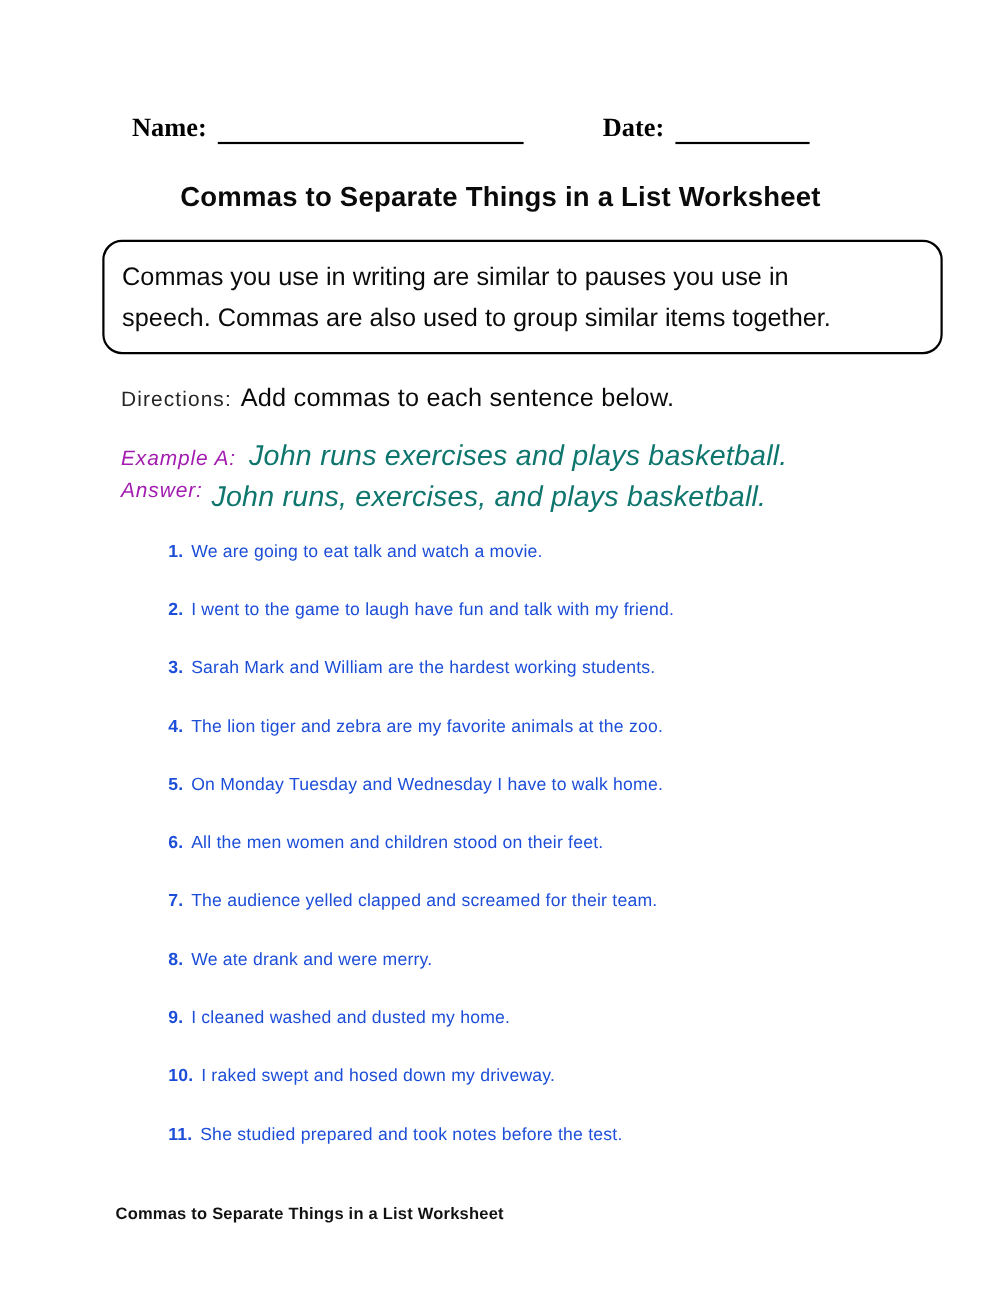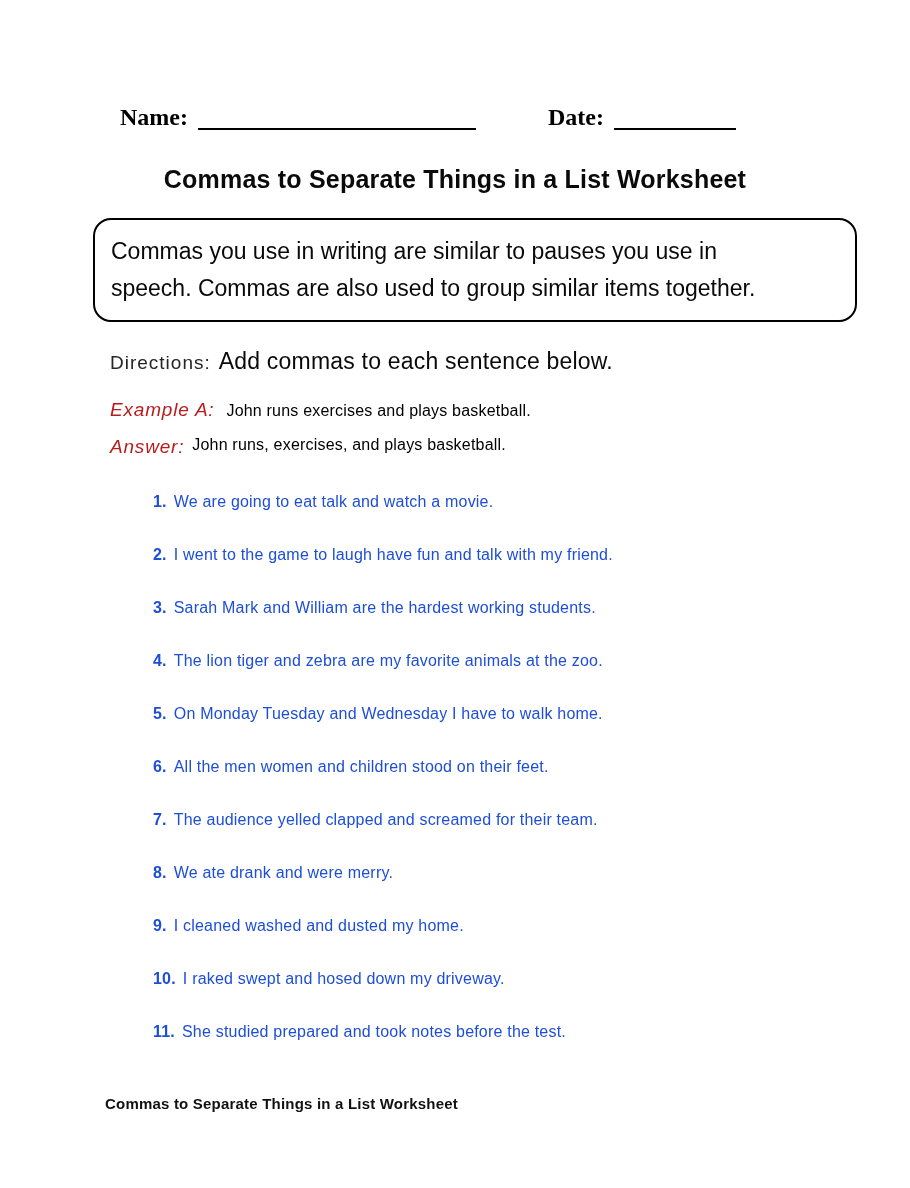--- a/index.html
+++ b/index.html
@@ -14,21 +14,21 @@
     overflow: hidden;
   }
 
   
   .header-row {
     position: absolute;
     top: 104px;
     left: 120px;
     right: 60px;
     display: flex;
-    align-items: flex-start;
+    align-items: center;
     font-family: "Liberation Serif", "DejaVu Serif", serif;
     font-weight: 700;
     font-size: 24px;
     color: #000000;
   }
   .blank-line {
     display: inline-block;
     border-bottom: 2px solid #000000;
     height: 26px;
     margin-left: 10px;
@@ -100,27 +100,28 @@
     position: absolute;
     top: 436px;
     left: 110px;
     display: flex;
     align-items: flex-start;
   }
   .label-italic {
     font-style: italic;
     font-size: 19px;
     letter-spacing: 0.8px;
-    color: #b91c1c;
+    color: #a21caf;
   }
   .example-sentence {
-    font-size: 16px;
+    font-style: italic;
+    font-size: 26px;
     margin-left: 12px;
     letter-spacing: 0.2px;
-    color: #000000;
+    color: #0f766e;
     white-space: nowrap;
   }
   .answer-sentence { margin-left: 8px; }
 
   
   .questions {
     position: absolute;
     top: 490px;
     left: 105px;
     right: 30px;

